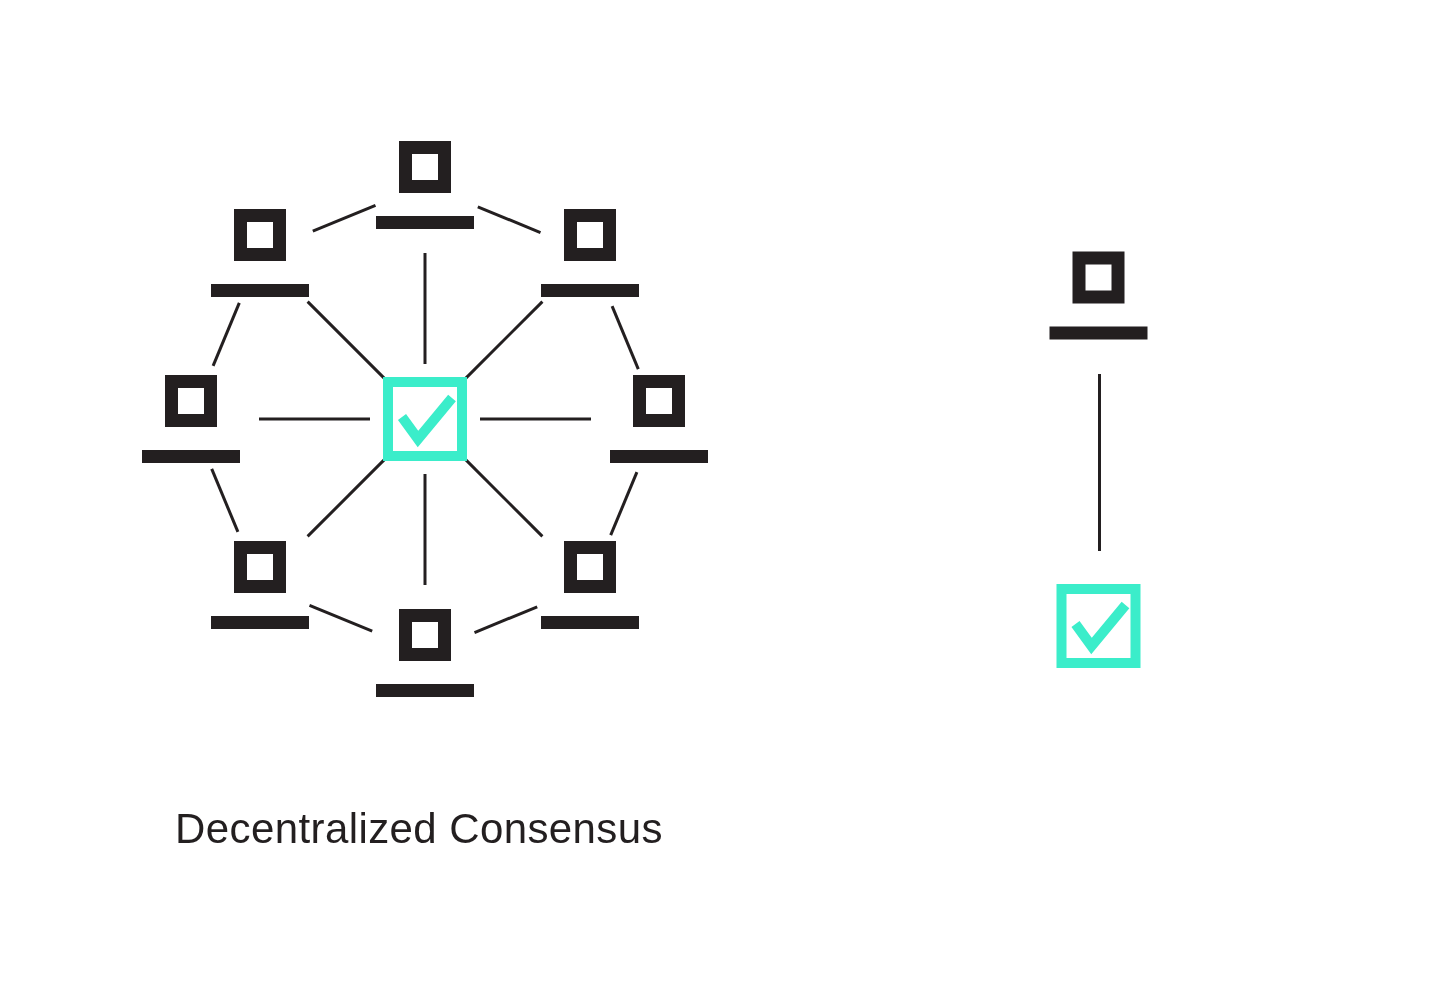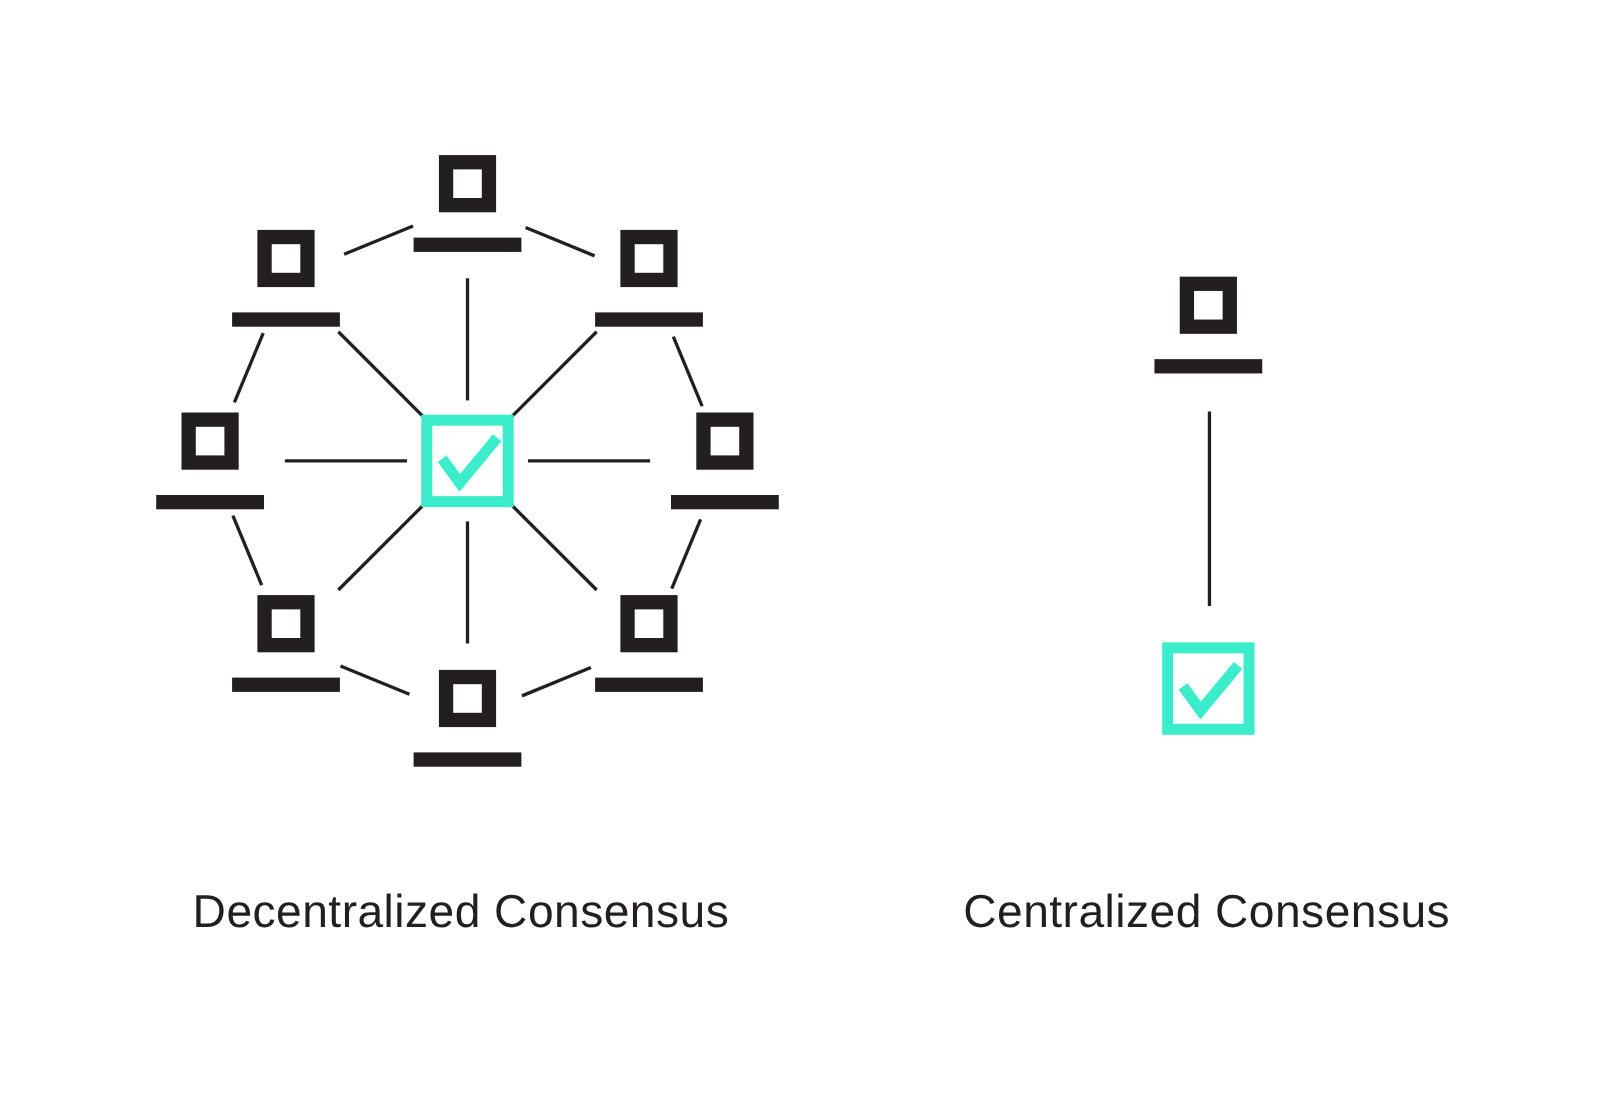--- a/index.html
+++ b/index.html
@@ -115,15 +115,14 @@
 
     <g>
       <line class="link-line" x1="1099.5" y1="374" x2="1099.5" y2="551"></line>
       <use href="#icon-computer" x="1098.5" y="295.5"></use>
       <use href="#icon-checkbox" x="1098.5" y="626"></use>
     </g>
   </svg>
 
   <div class="diagram-label label-decentralized">Decentralized Consensus</div>
 
-  <div class="diagram-label label-centralized">Centralized Consensus</div>
 
 </div>
 
 </body></html>

